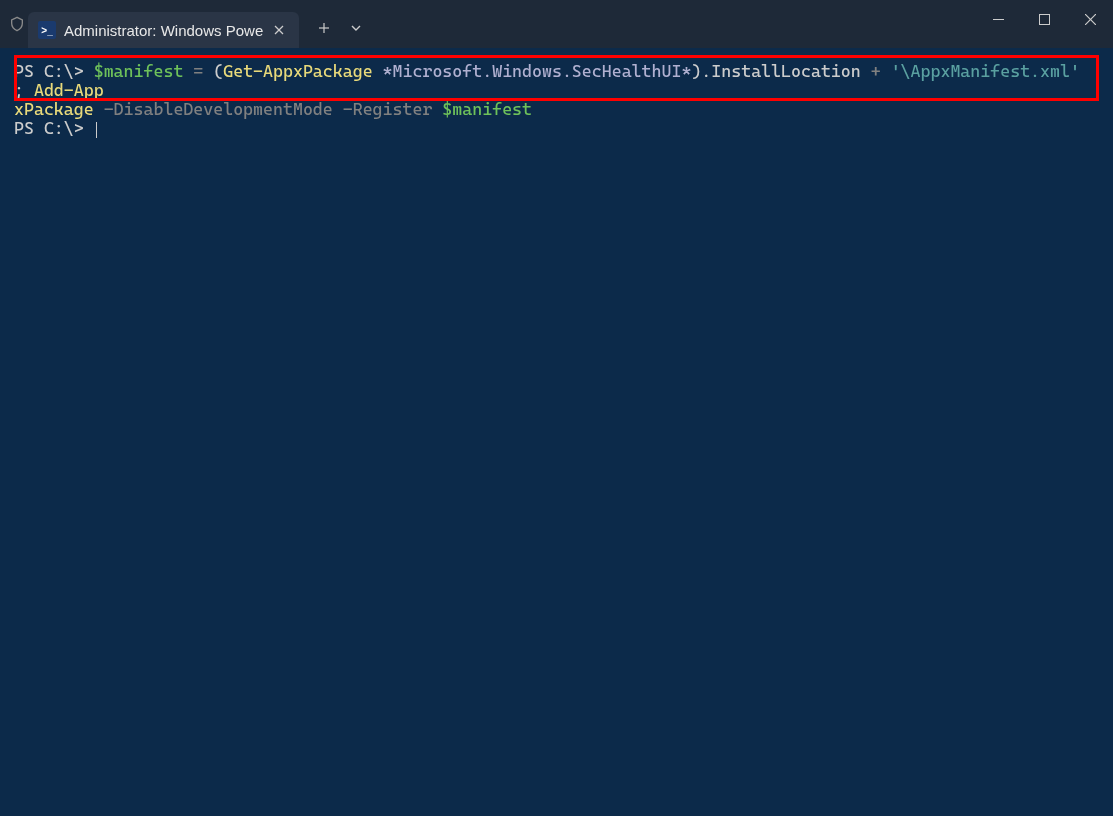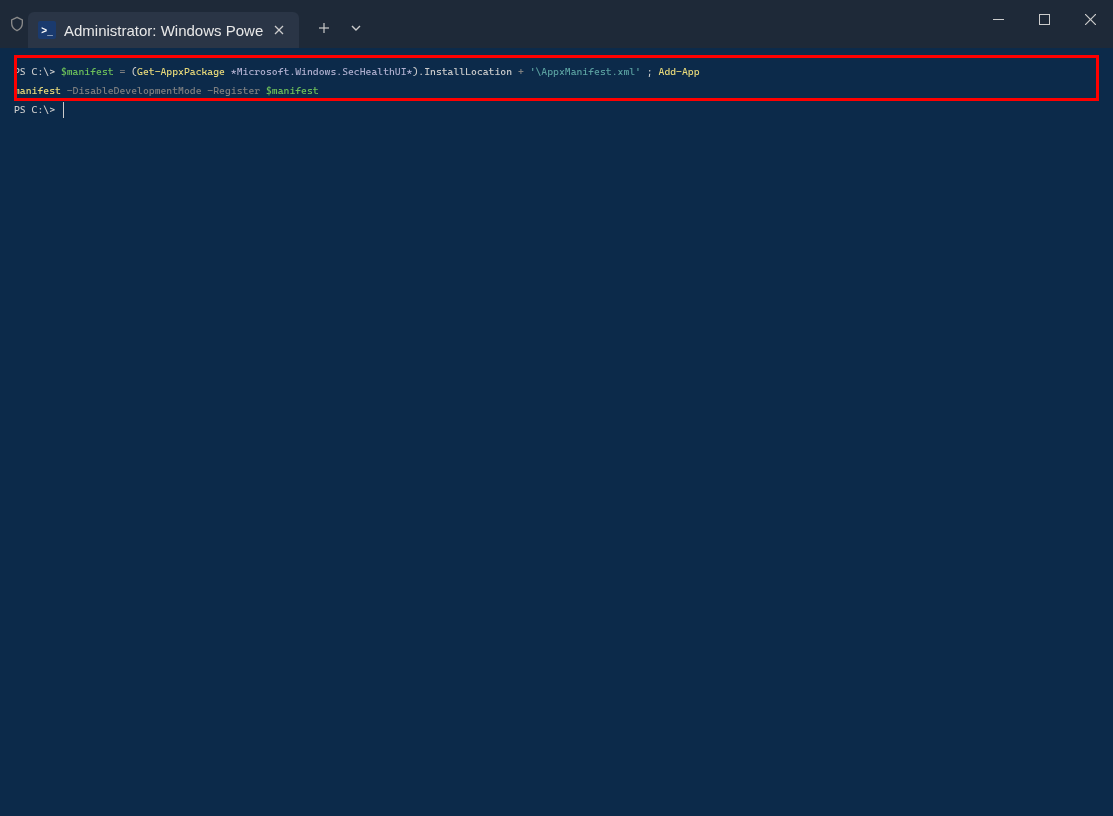--- a/index.html
+++ b/index.html
@@ -124,21 +124,21 @@
       display: flex;
       align-items: center;
       justify-content: center;
       color: #ccc;
       cursor: pointer;
     }
     .terminal {
       padding: 14px 14px;
       color: #cccccc;
       font-family: Consolas, 'Cascadia Mono', monospace;
-      font-size: 10px;
+      font-size: 17px;
       line-height: 19px;
       position: relative;
     }
     .highlight-box {
       position: absolute;
       border: 3px solid #ff0000;
       top: 7px;
       left: 14px;
       right: 14px;
       height: 46px;
@@ -216,15 +216,15 @@
           <line x1="0" y1="0" x2="11" y2="11"></line>
           <line x1="11" y1="0" x2="0" y2="11"></line>
         </svg>
     </div>
   </div>
 </div>
 
 <div class="terminal">
   <div class="highlight-box"></div>
   <div class="line"><span class="prompt">PS C:\&gt; </span><span class="var">$manifest</span><span class="op"> = </span><span class="paren">(</span><span class="cmd">Get-AppxPackage</span><span> </span><span class="arg">*Microsoft.Windows.SecHealthUI*</span><span class="paren">).</span><span class="prop">InstallLocation</span><span> </span><span class="op">+</span><span> </span><span class="str">'\AppxManifest.xml'</span><span> ; </span><span class="cmd">Add-App</span></div>
-    <div class="line"><span class="cmd">manifest</span><span> </span><span class="param">-DisableDevelopmentMode</span><span> </span><span class="param">-Register</span><span> </span><span class="var">$manifest</span></div>
+    <div class="line"><span class="cmd">xPackage</span><span> </span><span class="param">-DisableDevelopmentMode</span><span> </span><span class="param">-Register</span><span> </span><span class="var">$manifest</span></div>
   <div class="line"><span class="prompt">PS C:\&gt; </span><span class="cursor"></span></div>
 </div>
 
 </body></html>

